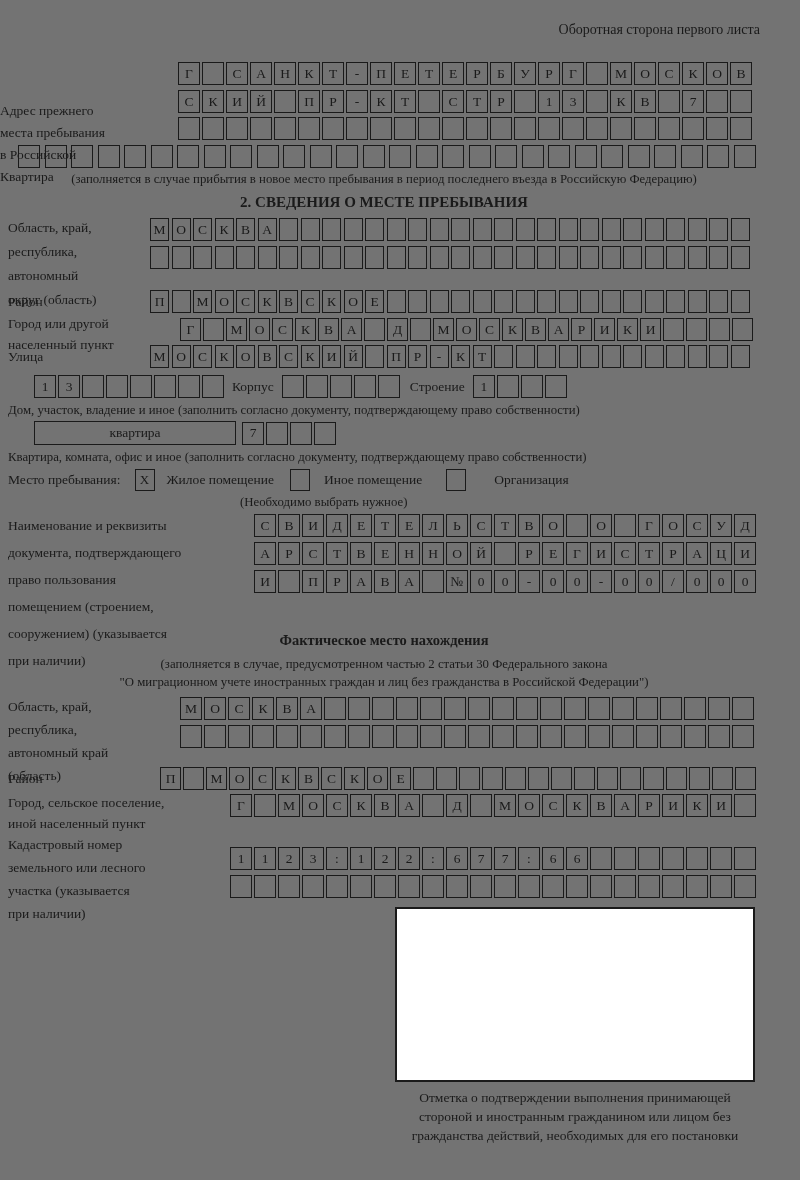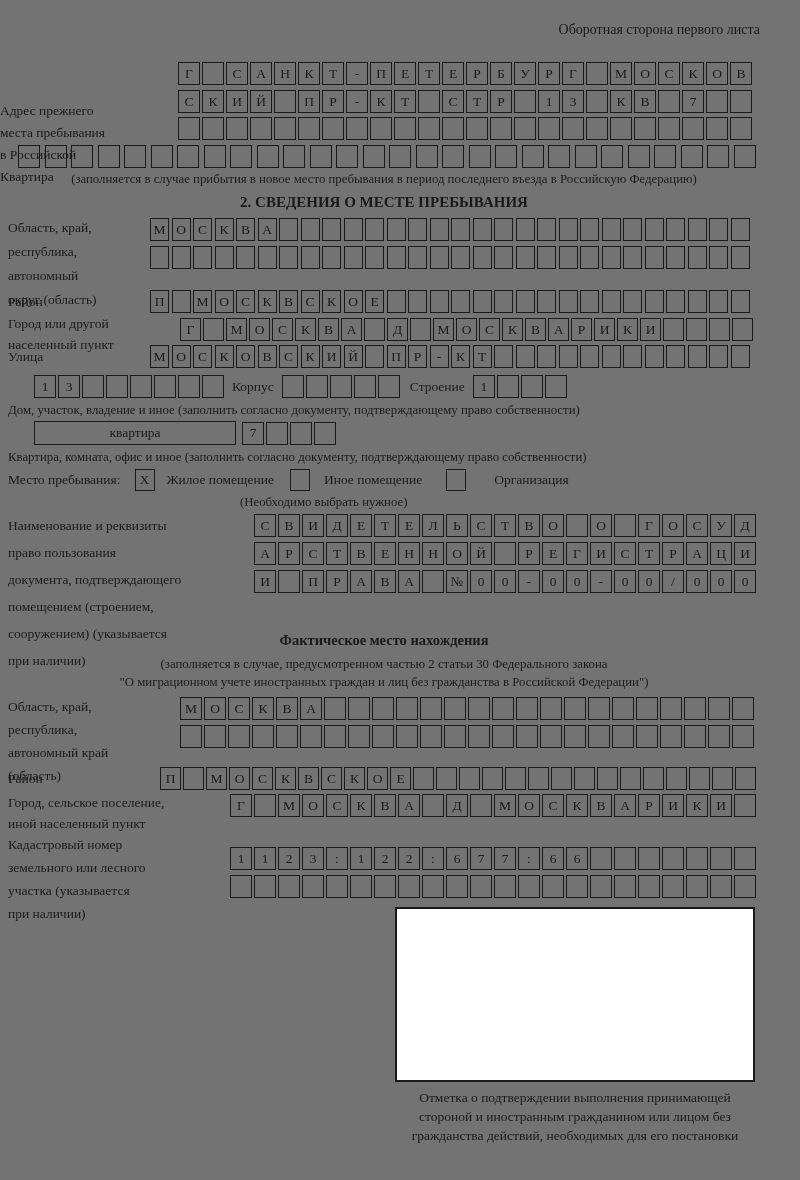--- a/index.html
+++ b/index.html
@@ -364,22 +364,22 @@
     <div class="inline-lbl" style="margin-left:14px;">Иное помещение</div>
     <div class="checkbox" style="margin-left:24px;"></div>
     <div class="inline-lbl" style="margin-left:28px;">Организация</div>
   </div>
 
   <div class="abs note" style="left:8px;top:450px;">Квартира, комната, офис и иное (заполнить согласно документу, подтверждающему право собственности)</div>
   <div class="abs note" style="left:240px;top:495px;">(Необходимо выбрать нужное)</div>
 
   <div class="abs lbl lh27" style="left:8px;top:512px;">
       <div>Наименование и реквизиты</div>
+      <div>документа, подтверждающего</div>
       <div>право пользования</div>
-      <div>документа, подтверждающего</div>
       <div>помещением (строением,</div>
       <div>сооружением) (указывается</div>
       <div>при наличии)</div>
     </div>
   <div class="abs cells" style="left:254px;top:514px;">
       <span class="cell">С</span>
       <span class="cell">В</span>
       <span class="cell">И</span>
       <span class="cell">Д</span>
       <span class="cell">Е</span>

